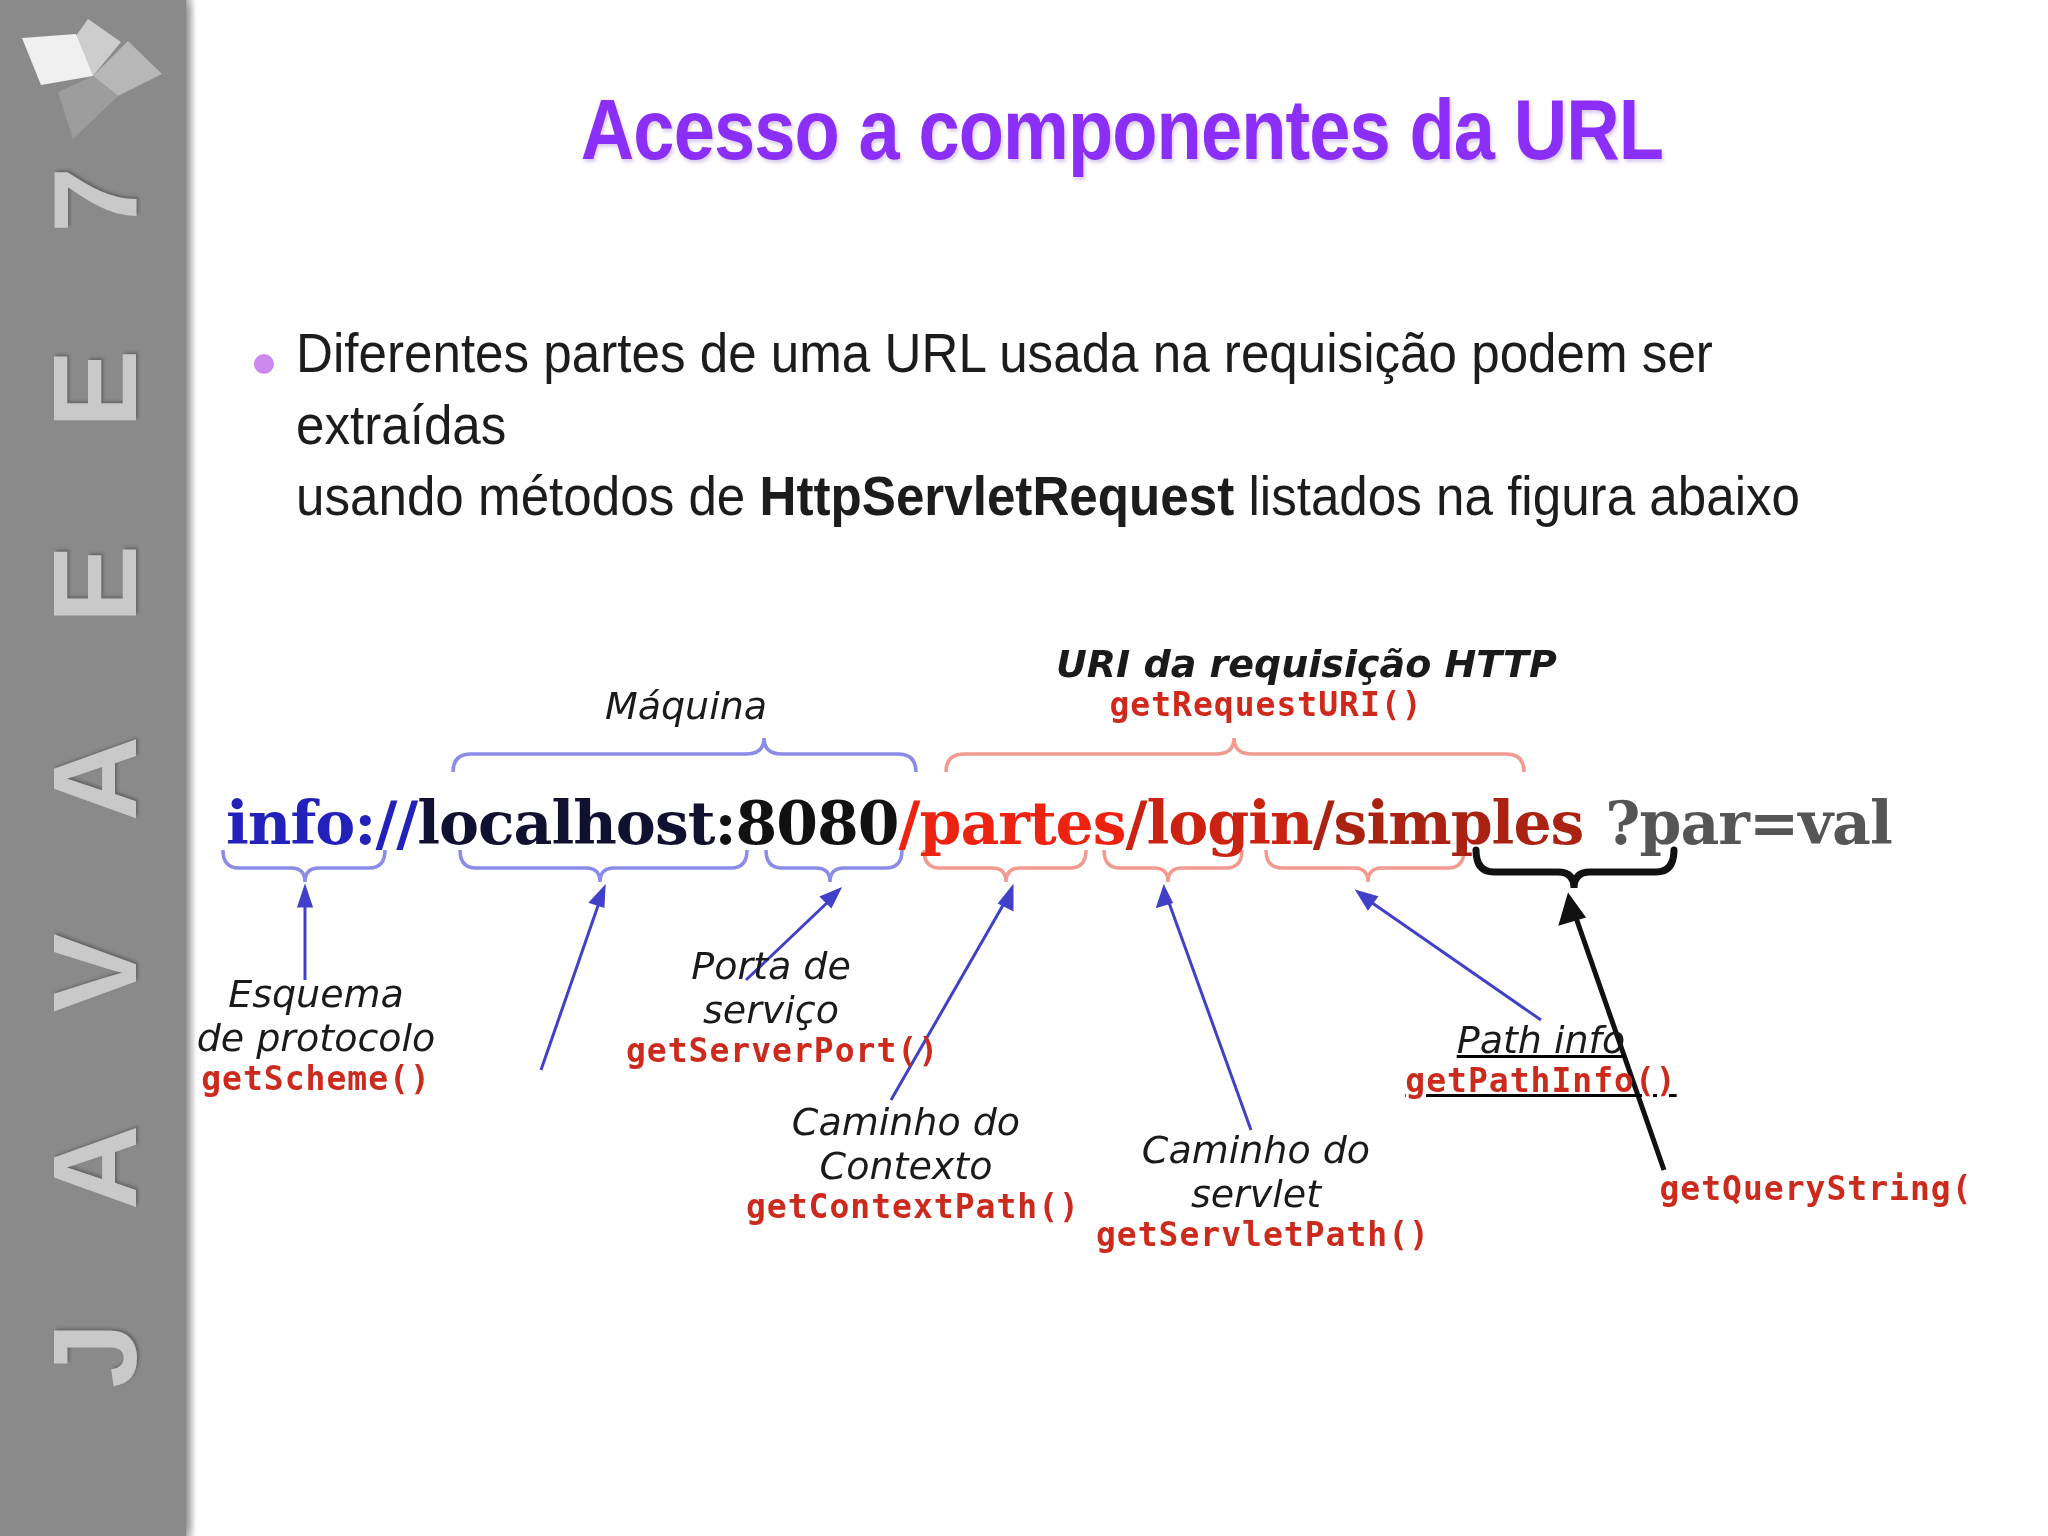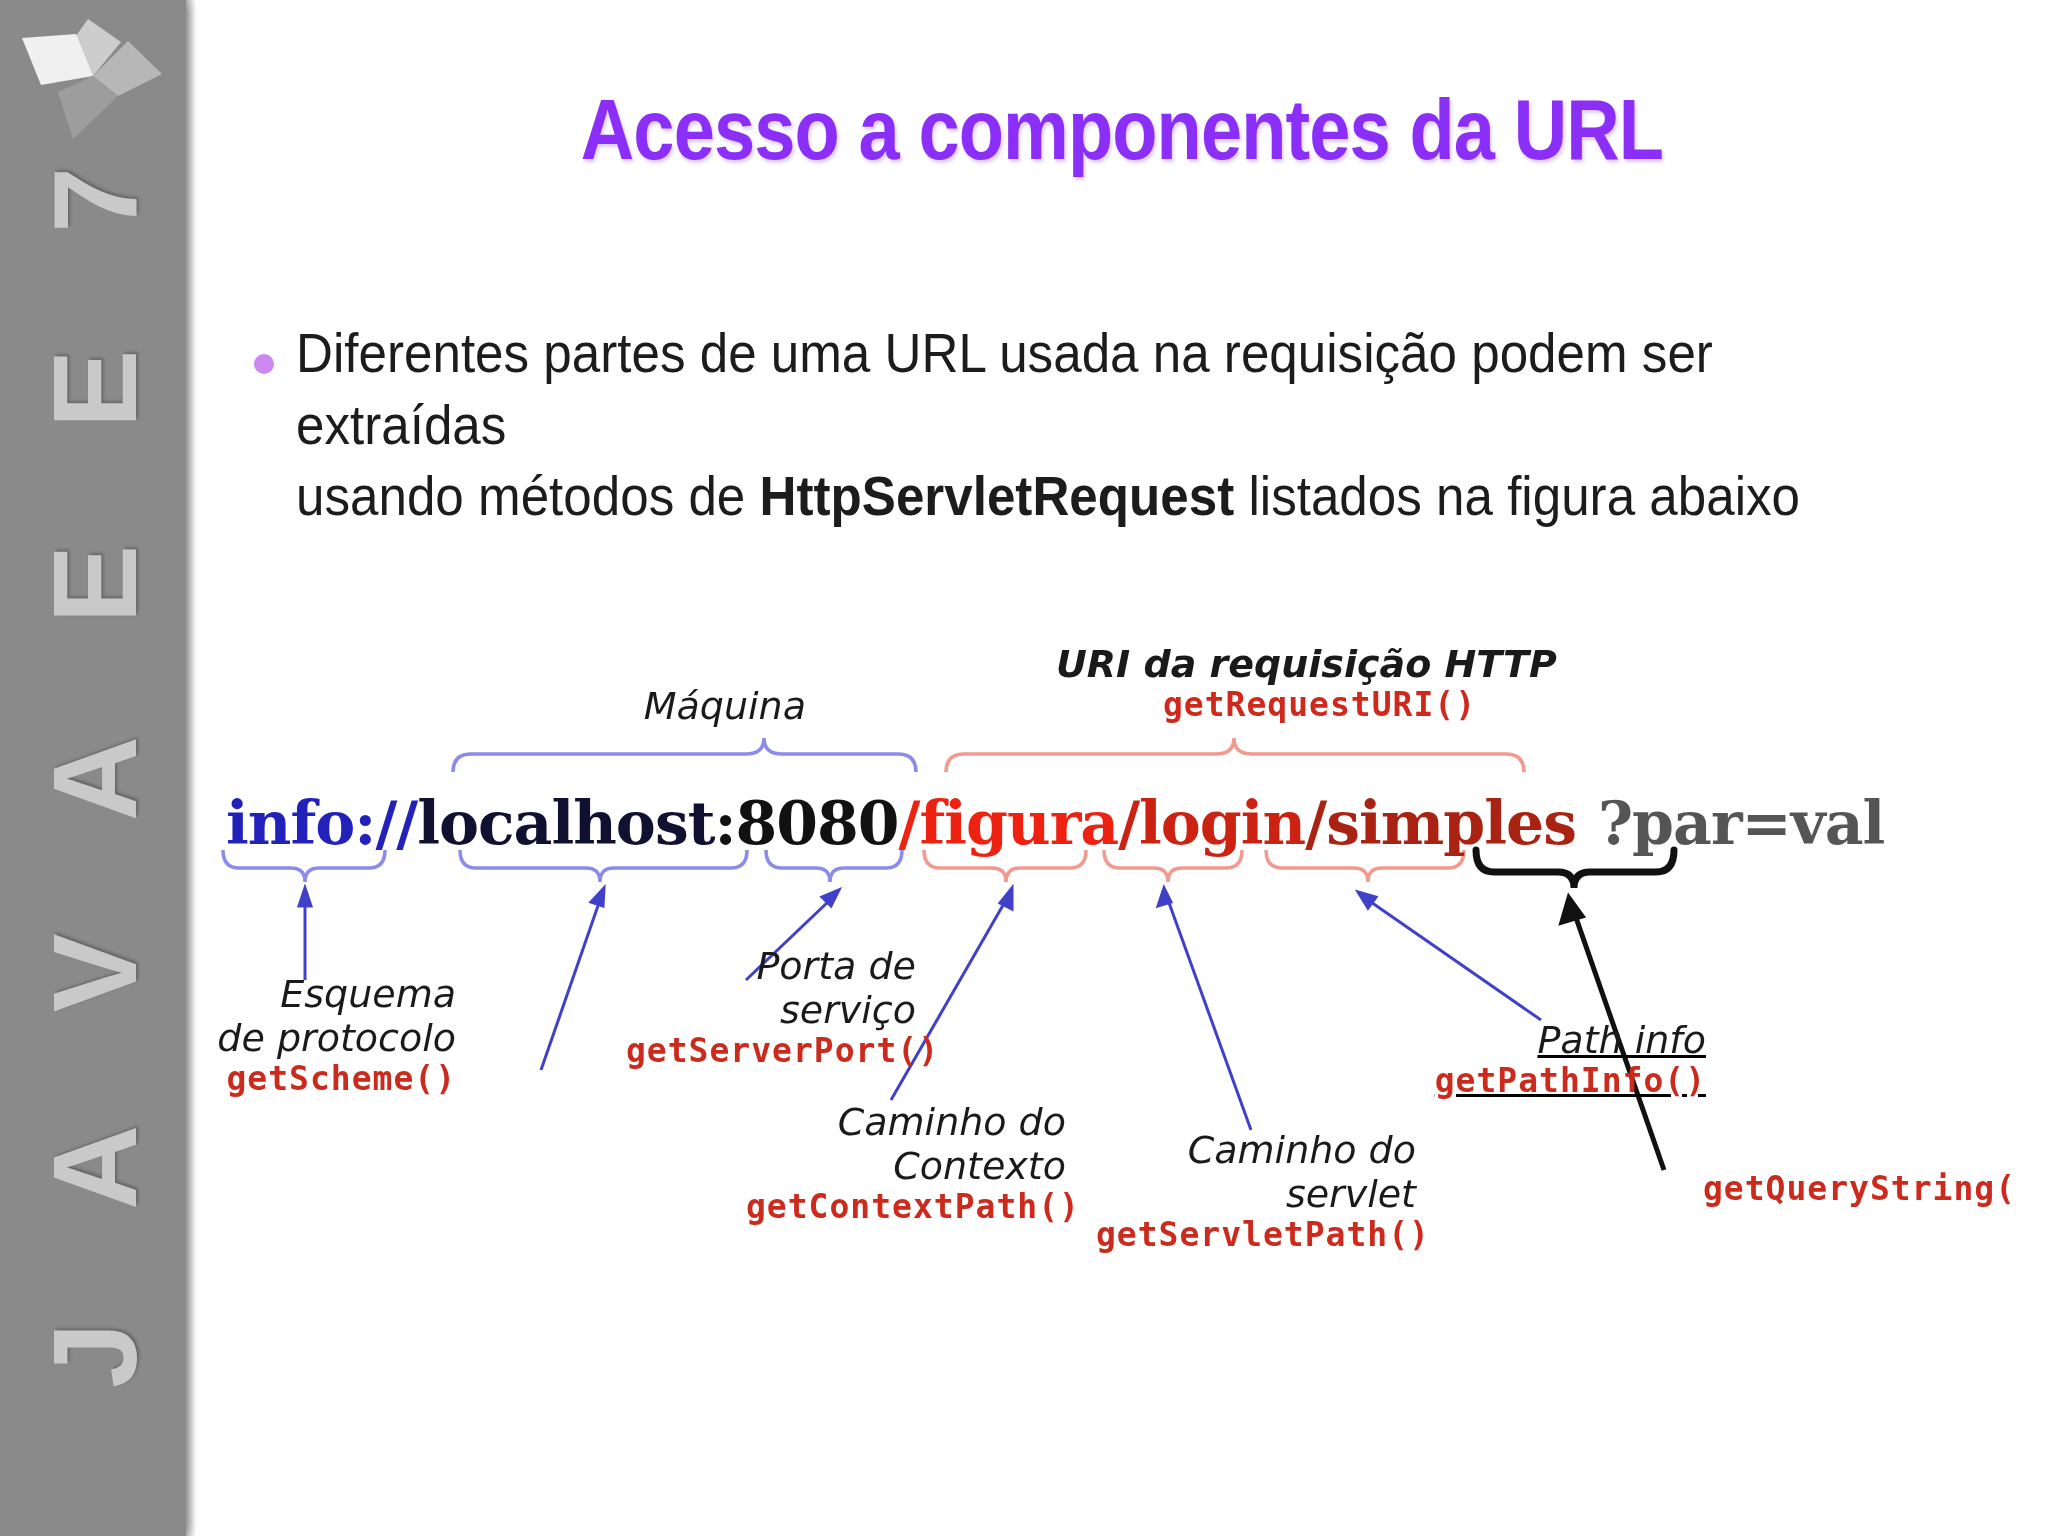--- a/index.html
+++ b/index.html
@@ -130,21 +130,21 @@
   .c-blue  { color: #2222bb; }
   .c-dark  { color: #101030; }
   .c-black { color: #111111; }
   .c-red   { color: #ee2211; }
   .c-red2  { color: #cc2211; }
   .c-red3  { color: #aa2211; }
   .c-gray  { color: #555555; margin-left: 22px; }
 
   .lbl {
     position: absolute;
-    text-align: right;
+    text-align: center;
     white-space: nowrap;
     line-height: 1.16;
   }
   .lbl .t {
     font-family: "DejaVu Sans", sans-serif;
     font-style: italic;
     color: #1a1a1a;
     font-size: 38px;
     display: block;
   }
@@ -228,21 +228,21 @@
         <polygon points="1172,292 1182,308 1190,297"></polygon>
       </g>
 
       <g stroke="#111111" stroke-width="5" fill="#111111">
         <path d="M 1478,570 L 1388,312" fill="none"></path>
         <polygon points="1383,298 1376,322 1396,316"></polygon>
       </g>
     </svg>
 
     <div class="url-row">
-      <span class="seg c-blue">info</span><span class="seg c-blue">://</span><span class="seg c-dark">localhost</span><span class="seg c-black">:</span><span class="seg c-black">8080</span><span class="seg c-red">/figura</span><span class="seg c-red2">/login</span><span class="seg c-red3">/simples</span><span class="seg c-gray">?par=val</span>
+      <span class="seg c-blue">info</span><span class="seg c-blue">://</span><span class="seg c-dark">localhost</span><span class="seg c-black">:</span><span class="seg c-black">8080</span><span class="seg c-red">/partes</span><span class="seg c-red2">/login</span><span class="seg c-red3">/simples</span><span class="seg c-gray">?par=val</span>
     </div>
 
     <div class="lbl" style="left:380px; top:84px; width:240px;">
       <span class="t">Máquina</span>
     </div>
 
     <div class="lbl top" style="left:870px; top:42px; width:420px;">
       <span class="t">URI da requisição HTTP</span>
       <span class="m">getRequestURI()</span>
     </div>

